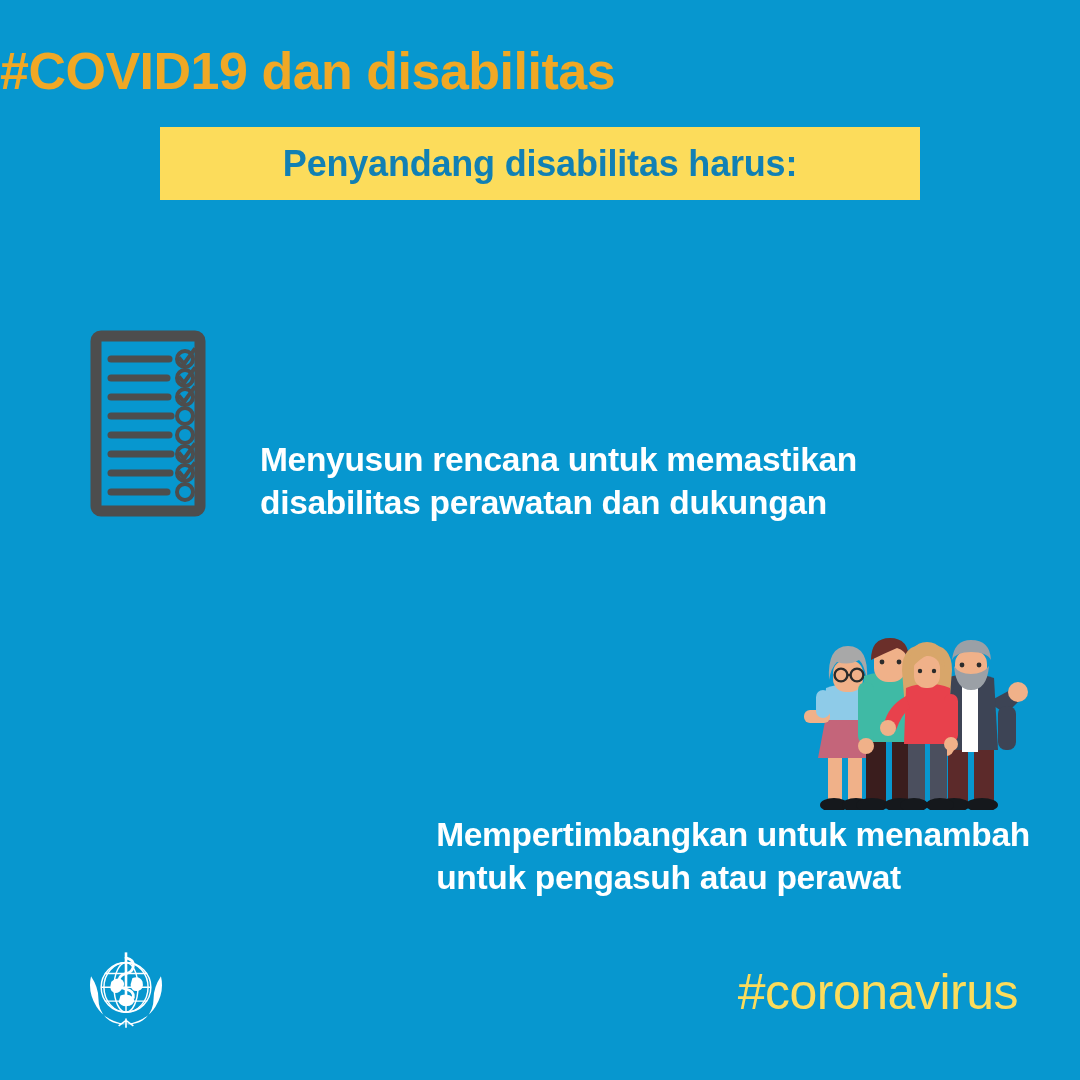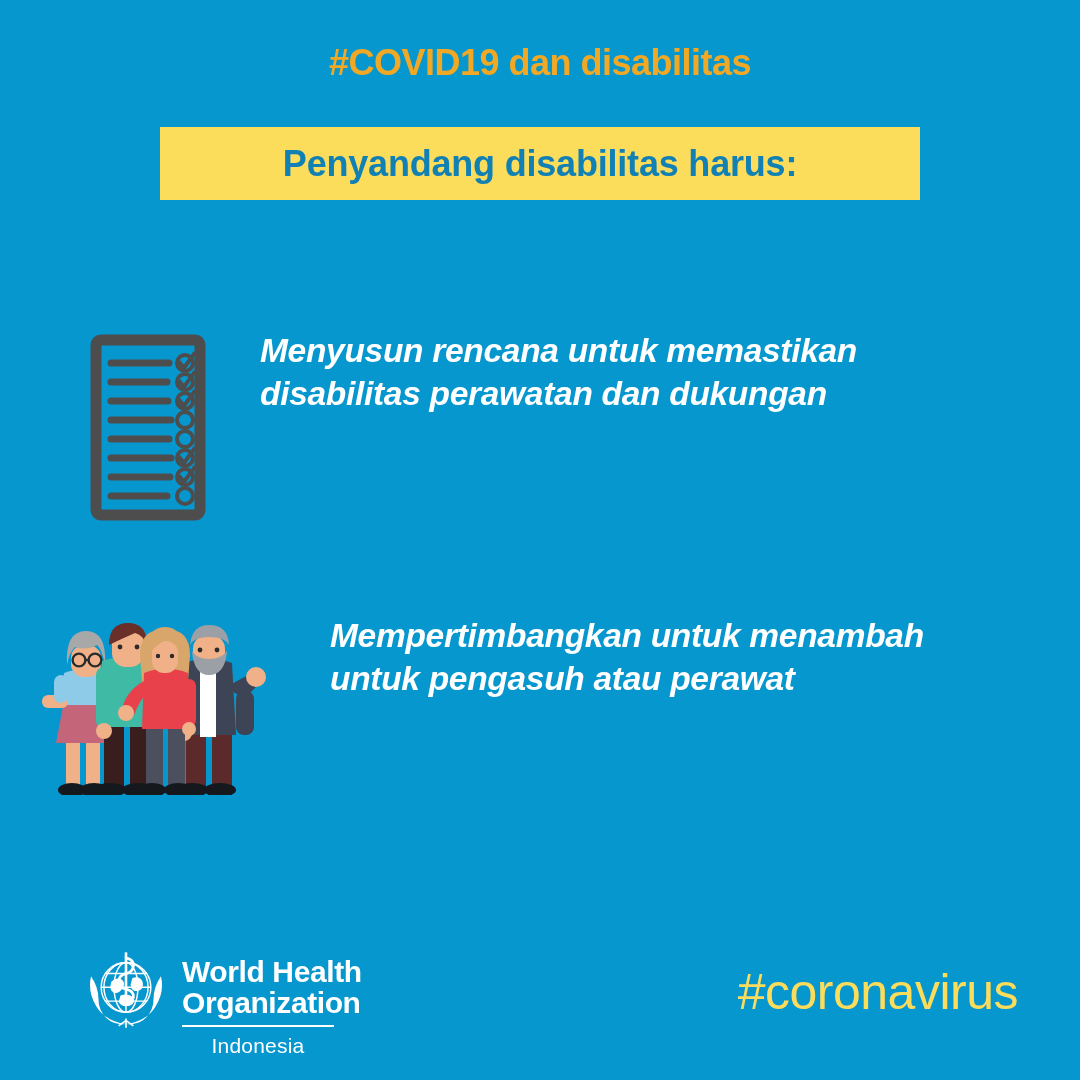--- a/index.html
+++ b/index.html
@@ -16,22 +16,22 @@
     font-family: "Liberation Sans", sans-serif;
     -webkit-font-smoothing: antialiased;
   }
 
   
   .title {
     position: absolute;
     left: 0;
     top: 44px;
     width: 1080px;
-    text-align: center;
-    font-size: 36px;
+    text-align: left;
+    font-size: 52px;
     font-weight: bold;
     letter-spacing: -0.5px;
     color: #f0a825;
     line-height: 1.05;
     white-space: nowrap;
   }
 
   
   .banner {
     position: absolute;
@@ -54,25 +54,24 @@
     font-weight: bold;
     color: #1180b4;
     letter-spacing: -0.2px;
     white-space: nowrap;
   }
 
   
   .row {
     position: absolute;
     display: flex;
-    align-items: flex-start;
-    font-style: italic;
+    align-items: flex-end;
   }
   .row-1 { left: 70px; top: 330px; width: 960px; height: 195px; }
-  .row-2 { left: 40px; top: 615px; width: 990px; height: 180px; }
+  .row-2 { left: 40px; top: 630px; width: 990px; height: 180px; flex-direction: column; }
 
   .row-icon {
     position: relative;
     flex: 0 0 auto;
   }
   .row-text {
     color: #ffffff;
     font-size: 33.5px;
     font-weight: bold;
     line-height: 1.28;
@@ -318,23 +317,17 @@
         <rect x="48.6" y="8" width="2.8" height="58" fill="#ffffff"></rect>
         <path d="M50 14 q9 2 8 9 q-1 7 -8 8 q-7 1 -8 8 q-1 7 8 9 q9 2 8 9" stroke="#ffffff" stroke-width="3" fill="none" stroke-linecap="round"></path>
 
         <g fill="#ffffff">
           <path d="M50 86 q-22 -3 -32 -19 q-10 -16 -6 -33 q8 12 8 24 q0 16 12 24 q8 5 18 4 Z"></path>
           <path d="M50 86 q22 -3 32 -19 q10 -16 6 -33 q-8 12 -8 24 q0 16 -12 24 q-8 5 -18 4 Z"></path>
         </g>
         <path d="M50 80 v10 M42 88 l8 -6 8 6" stroke="#ffffff" stroke-width="1.8" fill="none"></path>
       </svg>
     </div>
-    <div class="who-wordmark">
-      <div class="who-name">World Health</div>
-      <div class="who-name">Organization</div>
-      <div class="who-rule"></div>
-      <div class="who-country">Indonesia</div>
-    </div>
   </div>
 
   <div class="hashtag">#coronavirus</div>
 
 </div>
 
 </body></html>

